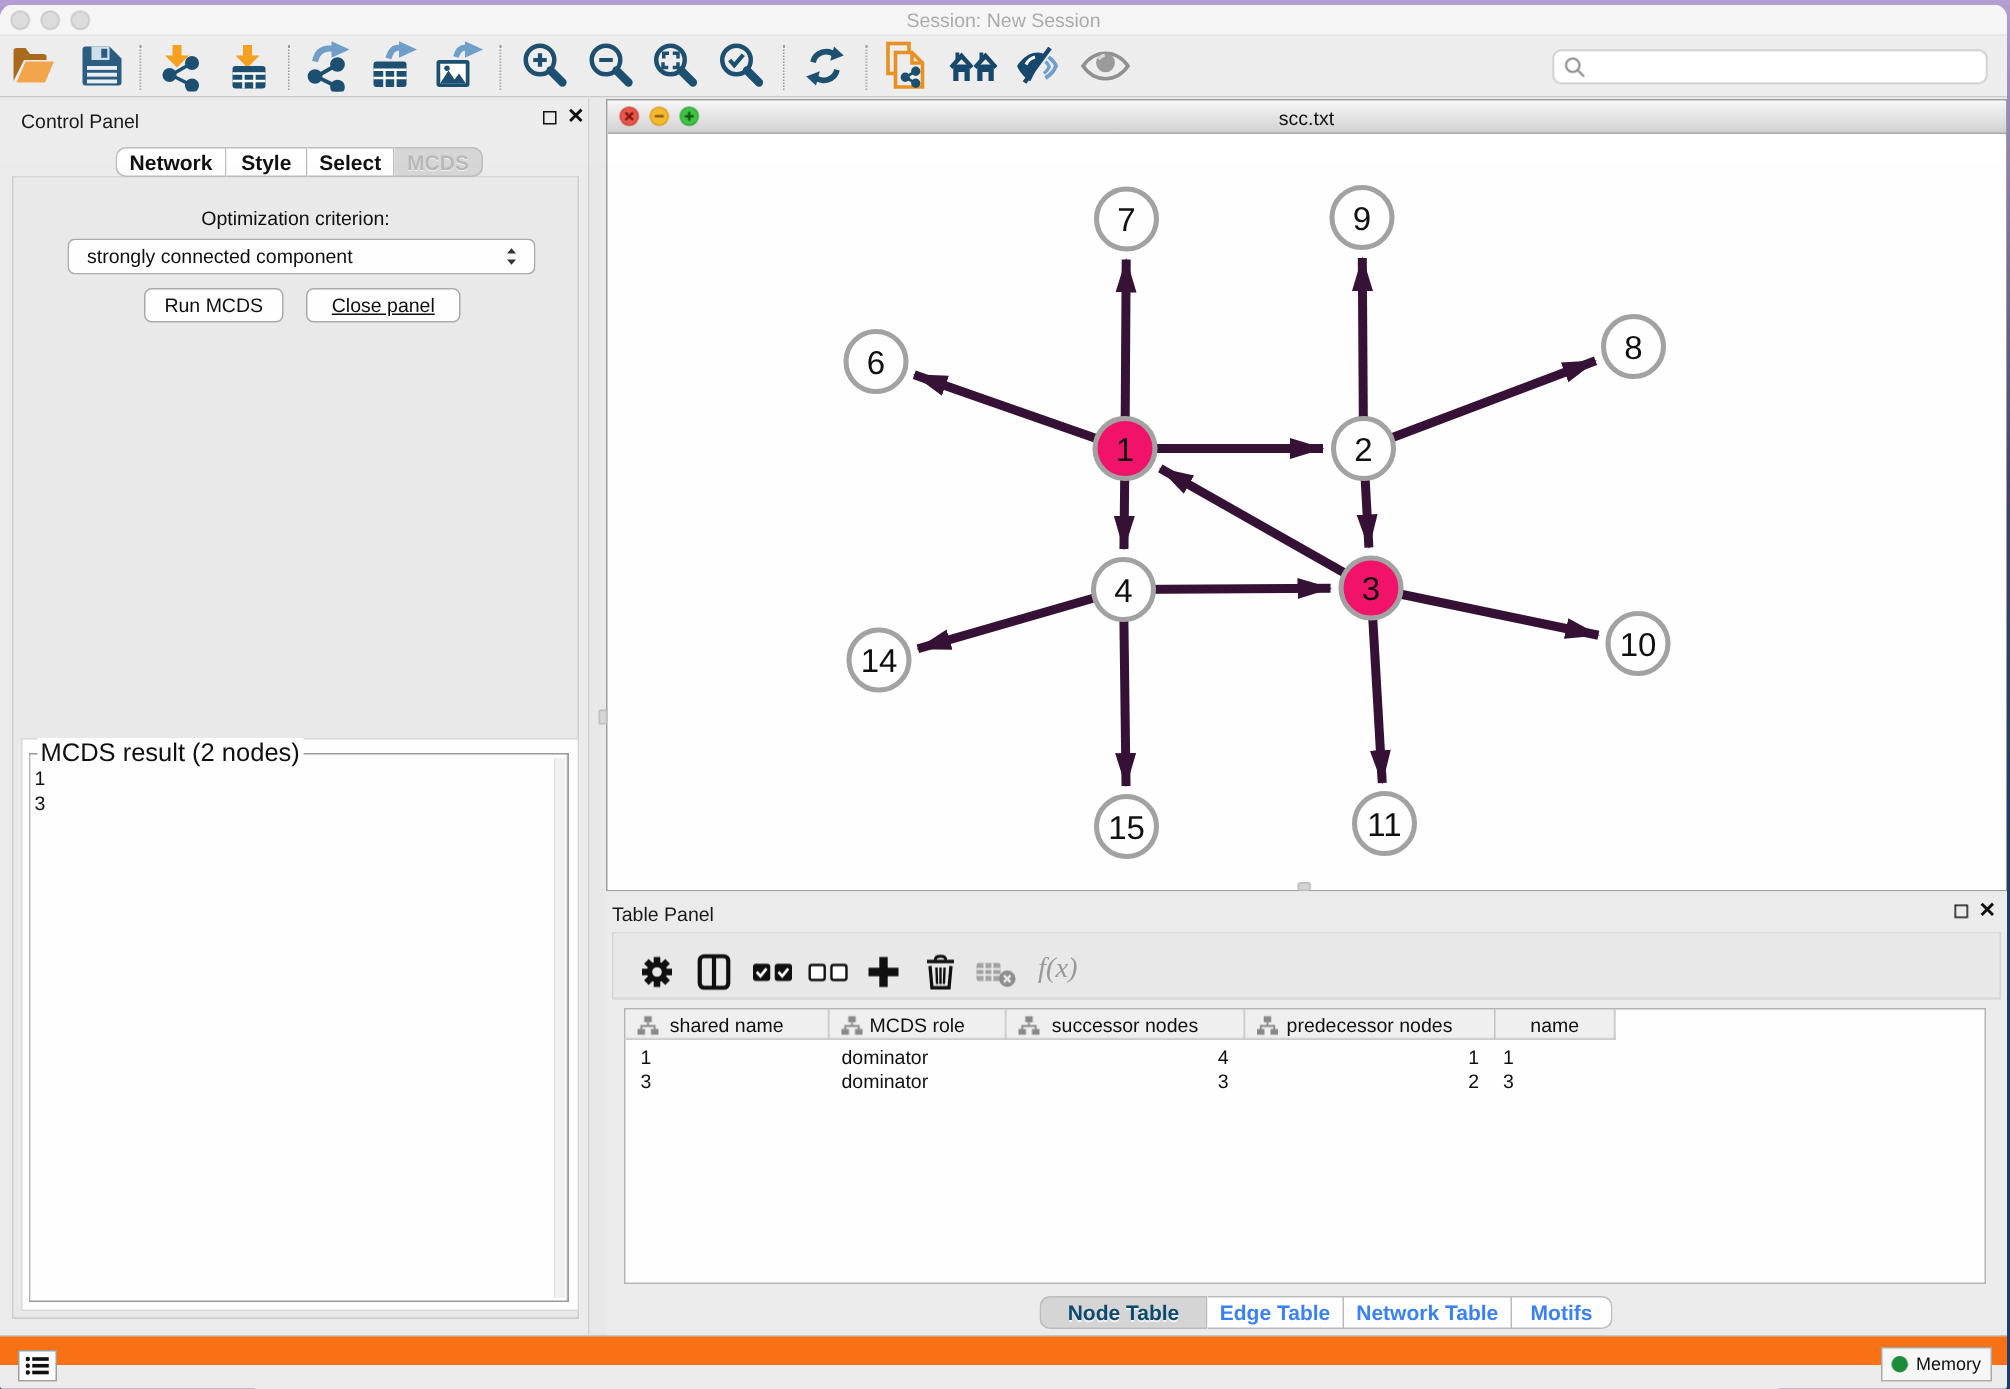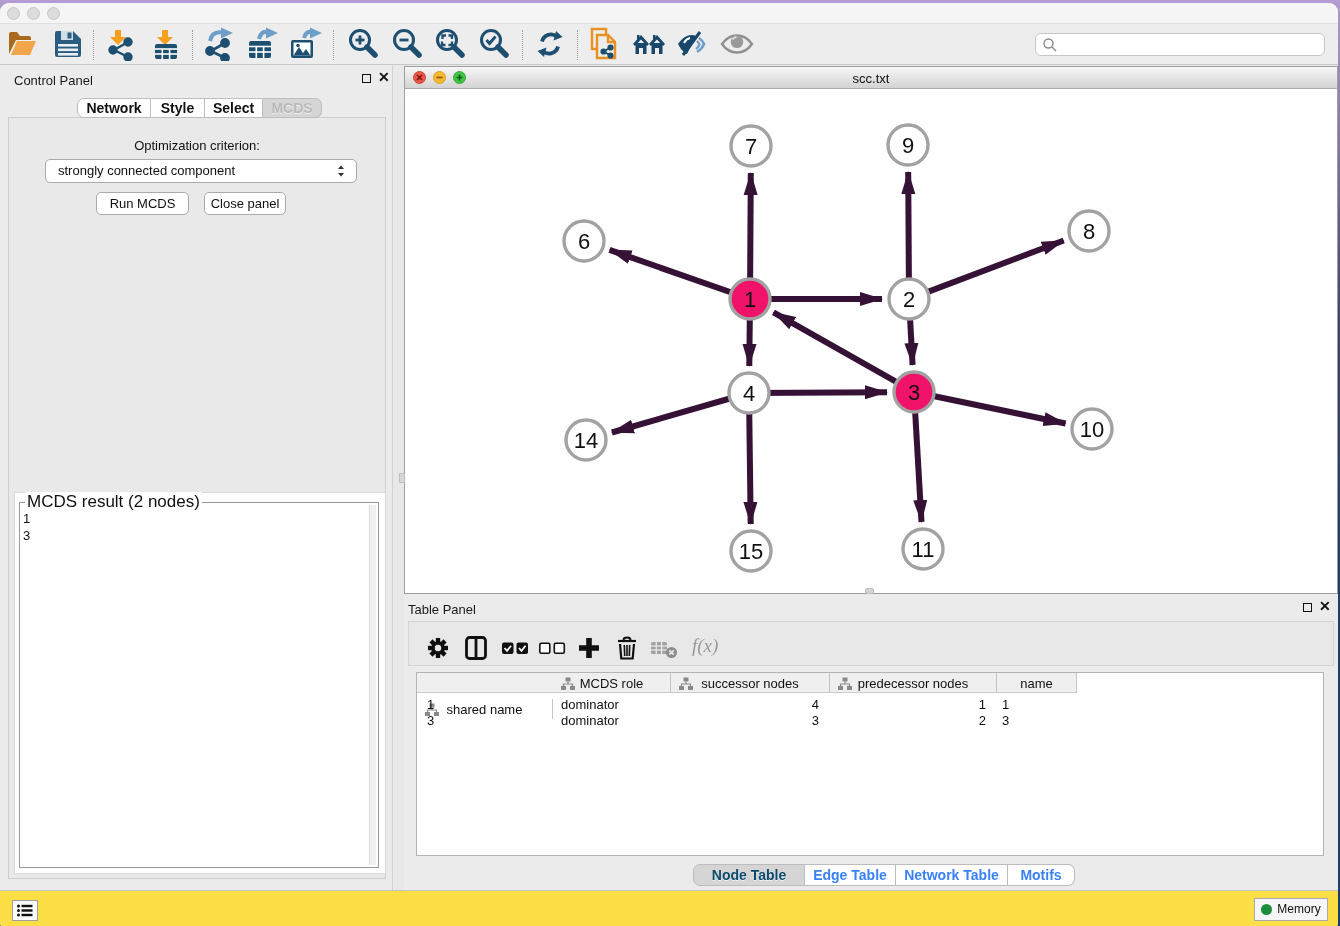--- a/index.html
+++ b/index.html
@@ -51,32 +51,33 @@
 #tpanel-title { position:absolute; left:4px; top:7px; font-size:13px; color:#1a1a1a; }
 #ttoolbar { position:absolute; left:4px; top:26px; width:926px; height:45px; background:#e9e9e9; border:1px solid #d5d5d5; }
 #ttable { position:absolute; left:12px; top:77px; width:908px; height:184px; background:#fff; border:1px solid #b5b5b5; }
 #thead { position:absolute; left:0; top:0; width:660px; height:20px; background:#f0f0f0; border-bottom:1px solid #cccccc; }
 .th { position:absolute; top:0; height:20px; border-right:1px solid #c4c4c4; font-size:13px; color:#111; }
 .th span { position:absolute; left:0; top:3px; width:100%; text-align:center; }
 .treeico { position:absolute; width:14px; height:13px; left:8px; top:4px; }
 .td { position:absolute; font-size:13px; color:#111; height:16px; line-height:16px; }
 .btab { height:22px; font-size:14px; font-weight:bold; color:#3b82f6; background:#fff; border:1px solid #bdbdbd; border-left:none; display:flex; align-items:center; justify-content:center; }
 
-#statusbar { position:absolute; left:0; top:887px; width:1338px; height:36px; background:#fde047; border-top:1px solid #c4c4c4; }
+#statusbar { position:absolute; left:0; top:887px; width:1338px; height:20px; background:#f97316; border-top:1px solid #c4c4c4; }
 #memorybtn { position:absolute; right:10px; top:7px; width:74px; height:23px; background:#f7f7f7; border:1px solid #ababab; font-size:12px; color:#111; text-align:center; line-height:21px; }
 #listbtn { position:absolute; left:12px; top:9px; width:26px; height:21px; background:#fcfcfc; border:1px solid #9f9f9f; }
 </style>
 </head>
 <body>
 <div id="topstrip"></div>
 <div id="win">
   <div id="titlebar">
     <div class="tl" style="left:7px;"></div>
     <div class="tl" style="left:27px;"></div>
     <div class="tl" style="left:47px;"></div>
+    <div id="title">Session: New Session</div>
   </div>
   <div id="toolbar">
     <svg class="tbi" style="left:5px;" width="34" height="34" viewBox="0 0 34 34">
       <path d="M4,27 V7 Q4,5 6,5 H12 L15,9 H24 Q26,9 26,11 V13 H11 L4,27 Z" fill="#a86b1e"></path>
       <path d="M6,28 L12,14 H31 L25,28 Z" fill="#f3a54c"></path>
     </svg>
     <svg class="tbi" style="left:51px;" width="34" height="34" viewBox="0 0 34 34">
       <path d="M6,4 H22 L30,12 V28 Q30,30 28,30 H6 Q4,30 4,28 V6 Q4,4 6,4 Z" fill="#2a5d80"></path>
       <rect x="10" y="4" width="12" height="9" fill="#cfdfe9"></rect>
       <rect x="16.5" y="5.5" width="4" height="6" fill="#2a5d80"></rect>
@@ -226,21 +227,21 @@
         <div class="tab" style="width:54px;">Style</div>
         <div class="tab" style="width:58px;">Select</div>
         <div class="tab last disabled" style="width:59px;">MCDS</div>
       </div>
       <div id="cpanel-content">
         <div id="optlabel">Optimization criterion:</div>
         <div id="dropdown">strongly connected component<svg width="10" height="14" style="position:absolute;right:10px;top:4px;" viewBox="0 0 10 14">
               <path d="M2 5 L5 1.5 L8 5 Z M2 9 L5 12.5 L8 9 Z" fill="#333"></path>
             </svg></div>
         <div class="btn" style="left:87px; top:74px; width:93px;">Run MCDS</div>
-        <div class="btn" style="left:195px; top:74px; width:82px;">Close panel</div>
+        <div class="btn" style="left:195px; top:74px; width:103px;text-decoration:underline;">Close panel</div>
         <div id="resultwrap">
           <div id="fieldset">
             <div id="legend">MCDS result (2 nodes)</div>
             <div id="resulttext">1<br>3</div>
             <div id="resultsb"></div>
           </div>
         </div>
       </div>
     </div>
     <div id="netwin">
@@ -367,21 +368,21 @@
             <line x1="1" y1="12" x2="17" y2="12"></line>
               <line x1="1" y1="16" x2="17" y2="16"></line>
           </g>
           <circle cx="21.5" cy="18.5" r="5.5" fill="#8e8e8e"></circle>
           <path d="M19.3,16.3 l4.4,4.4 M23.7,16.3 l-4.4,4.4" stroke="#e9e9e9" stroke-width="1.7"></path>
         </svg>
         <div style="position:absolute;left:283px;top:13px;font-family:'Liberation Serif',serif;font-style:italic;font-size:19px;color:#9a9a9a;"><i>f</i>(<i>x</i>)</div>
       </div>
       <div id="ttable">
         <div id="thead">
-          <div class="th" style="left:0; width:136px;margin-top:26px;">
+          <div class="th" style="left:0; width:136px;">
               <svg class="treeico" viewBox="0 0 14 13">
                 <rect x="4.5" y="0.5" width="5" height="4" fill="#8a8a8a"></rect>
                 <path d="M7,4.5 V7 M2.5,10 V7 H11.5 V10" stroke="#8a8a8a" fill="none" stroke-width="1.2"></path>
                 <rect x="0" y="9" width="5" height="4" fill="#8a8a8a"></rect>
                 <rect x="9" y="9" width="5" height="4" fill="#8a8a8a"></rect>
               </svg>
               <span>shared name</span>
             </div>
           <div class="th" style="left:136px; width:118px;">
               <svg class="treeico" viewBox="0 0 14 13">

